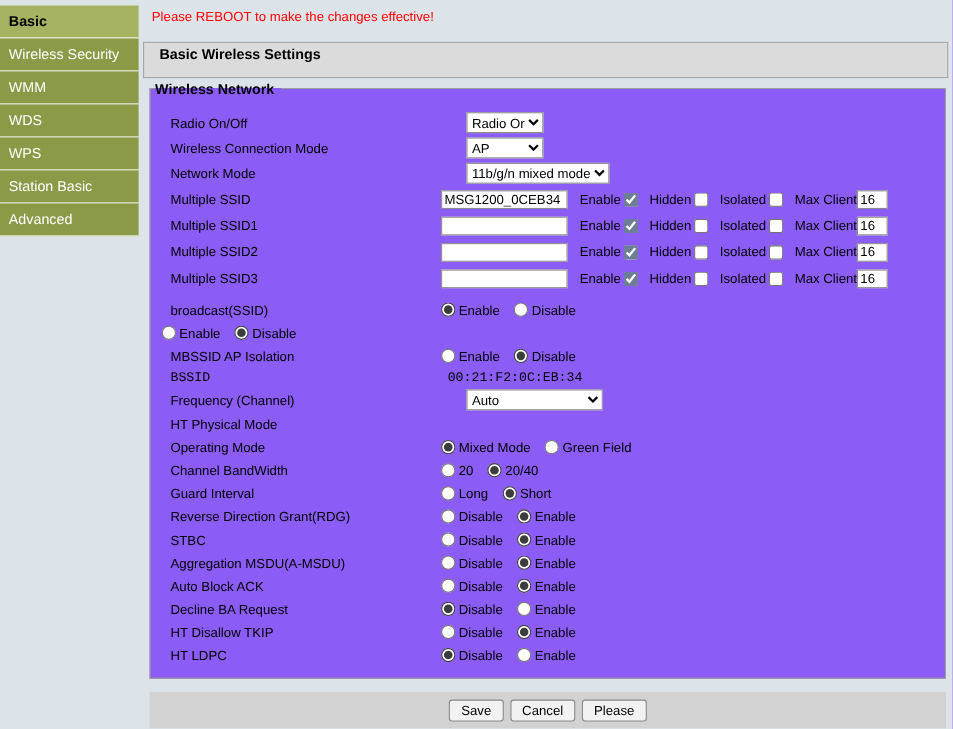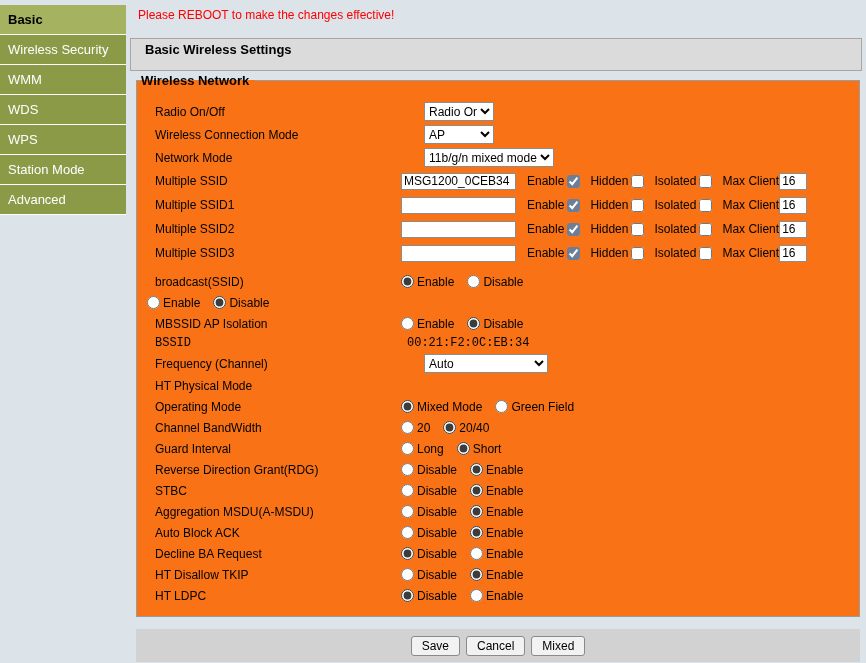--- a/index.html
+++ b/index.html
@@ -5,21 +5,21 @@
   *{box-sizing:border-box;margin:0;padding:0;}
   html,body{width:866px;height:663px;}
   body{background:#dce3e9;font-family:"Liberation Sans","DejaVu Sans",sans-serif;font-size:12px;color:#000;overflow:hidden;}
   .layout{display:flex;width:866px;height:663px;}
   .sidebar{width:126px;flex:0 0 126px;padding-top:5px;}
   .nav-item{height:30px;background:#8b9a47;border-bottom:1px solid #fff;color:#fff;font-size:13px;display:flex;align-items:center;padding-left:8px;cursor:pointer;}
   .nav-item.selected{background:#a5b25f;color:#000000;font-weight:bold;}
   .main{flex:1;padding:0 4px;min-width:0;}
   .warning{color:#f00;margin:8px 0 0 8px;font-size:12px;}
   .title-bar{margin-top:16px;height:33px;background:#dbdbdb;border:1px solid #a6a6a6;font-weight:bold;font-size:13px;padding:3px 0 0 14px;}
-  fieldset.group{margin:2px 2px 0 6px;border:1px solid #9b9b9b;background:#f97316;padding:12px 8px 10px 10px;}
+  fieldset.group{margin:2px 2px 0 6px;border:1px solid #9b9b9b;background:#8b5cf6;padding:12px 8px 10px 10px;}
   legend{font-weight:bold;font-size:13px;padding:0 6px 0 0;margin-left:-6px;}
   .row{display:flex;align-items:center;min-height:21px;}
   .row-select{min-height:23px;}
   .row-ssid{min-height:24px;}
   .row-bssid{min-height:18px;font-family:Liberation Mono, monospace;}
   .mt6{margin-top:6px;}
   .lbl{flex:0 0 254px;width:254px;padding-left:8px;}
   .ctrl{display:flex;align-items:center;flex-wrap:nowrap;}
   select{font-size:12px;height:19px;border:1px solid #8c8c8c;background:#fff;border-radius:0;font-family:inherit;margin-left:23px;}
   select.narrow{width:70px;}
@@ -41,21 +41,21 @@
 <body>
 
 <div class="layout">
 
   <div class="sidebar">
     <div class="nav-item selected">Basic</div>
     <div class="nav-item">Wireless Security</div>
     <div class="nav-item">WMM</div>
     <div class="nav-item">WDS</div>
     <div class="nav-item">WPS</div>
-    <div class="nav-item">Station Mode</div>
+    <div class="nav-item">Station Basic</div>
     <div class="nav-item">Advanced</div>
   </div>
 
   <div class="main">
     <div class="warning">Please REBOOT to make the changes effective!</div>
     <div class="title-bar">Basic Wireless Settings</div>
 
     <fieldset class="group">
       <legend>Wireless Network</legend>
 
@@ -337,17 +337,17 @@
               <span>Enable</span>
             </label>
         </div>
       </div>
 
     </fieldset>
 
     <div class="footer-bar">
       <button class="btn">Save</button>
       <button class="btn">Cancel</button>
-      <button class="btn">Mixed</button>
+      <button class="btn">Please</button>
     </div>
   </div>
 
 </div>
 
 </body></html>

